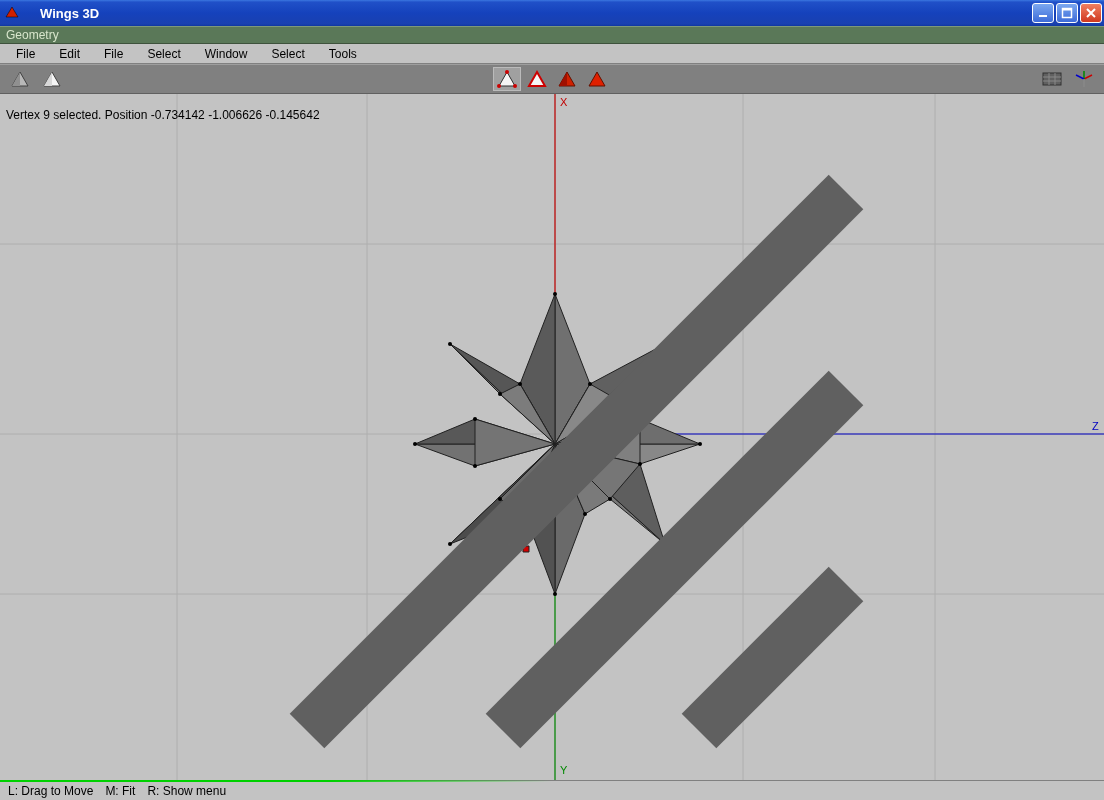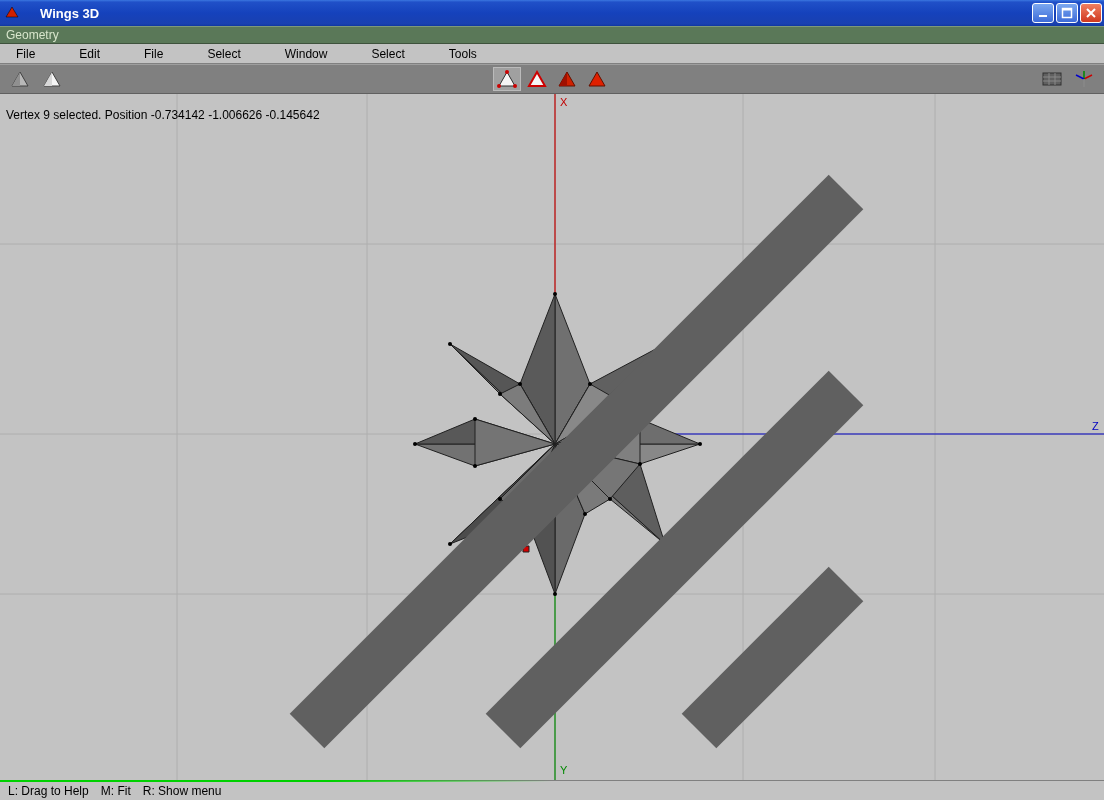--- a/index.html
+++ b/index.html
@@ -39,21 +39,20 @@
   }
 
   
   .menu-bar {
     height: 20px;
     background: #c3c3c3;
     border-bottom: 1px solid #808080;
     display: flex; align-items: center;
     font-size: 12px;
     padding: 0 4px;
-    gap: 20px;
   }
   .menu-item { padding: 2px 12px; cursor: pointer; color:#000; }
 
   
   .toolbar {
     height: 30px;
     background: #808080;
     border-top: 1px solid #9e9e9e;
     border-bottom: 1px solid #606060;
     display: flex; align-items: center;
@@ -310,16 +309,16 @@
   <svg class="resize-grip" viewBox="0 0 14 14">
     <g stroke="#606060" stroke-width="1">
       <line x1="2" y1="13" x2="13" y2="2"></line>
       <line x1="6" y1="13" x2="13" y2="6"></line>
       <line x1="10" y1="13" x2="13" y2="10"></line>
     </g>
   </svg>
 </div>
 
 <div class="status-bar">
-  <span>L: Drag to Help</span>
+  <span>L: Drag to Move</span>
   <span>M: Fit</span>
   <span>R: Show menu</span>
 </div>
 
 </body></html>

